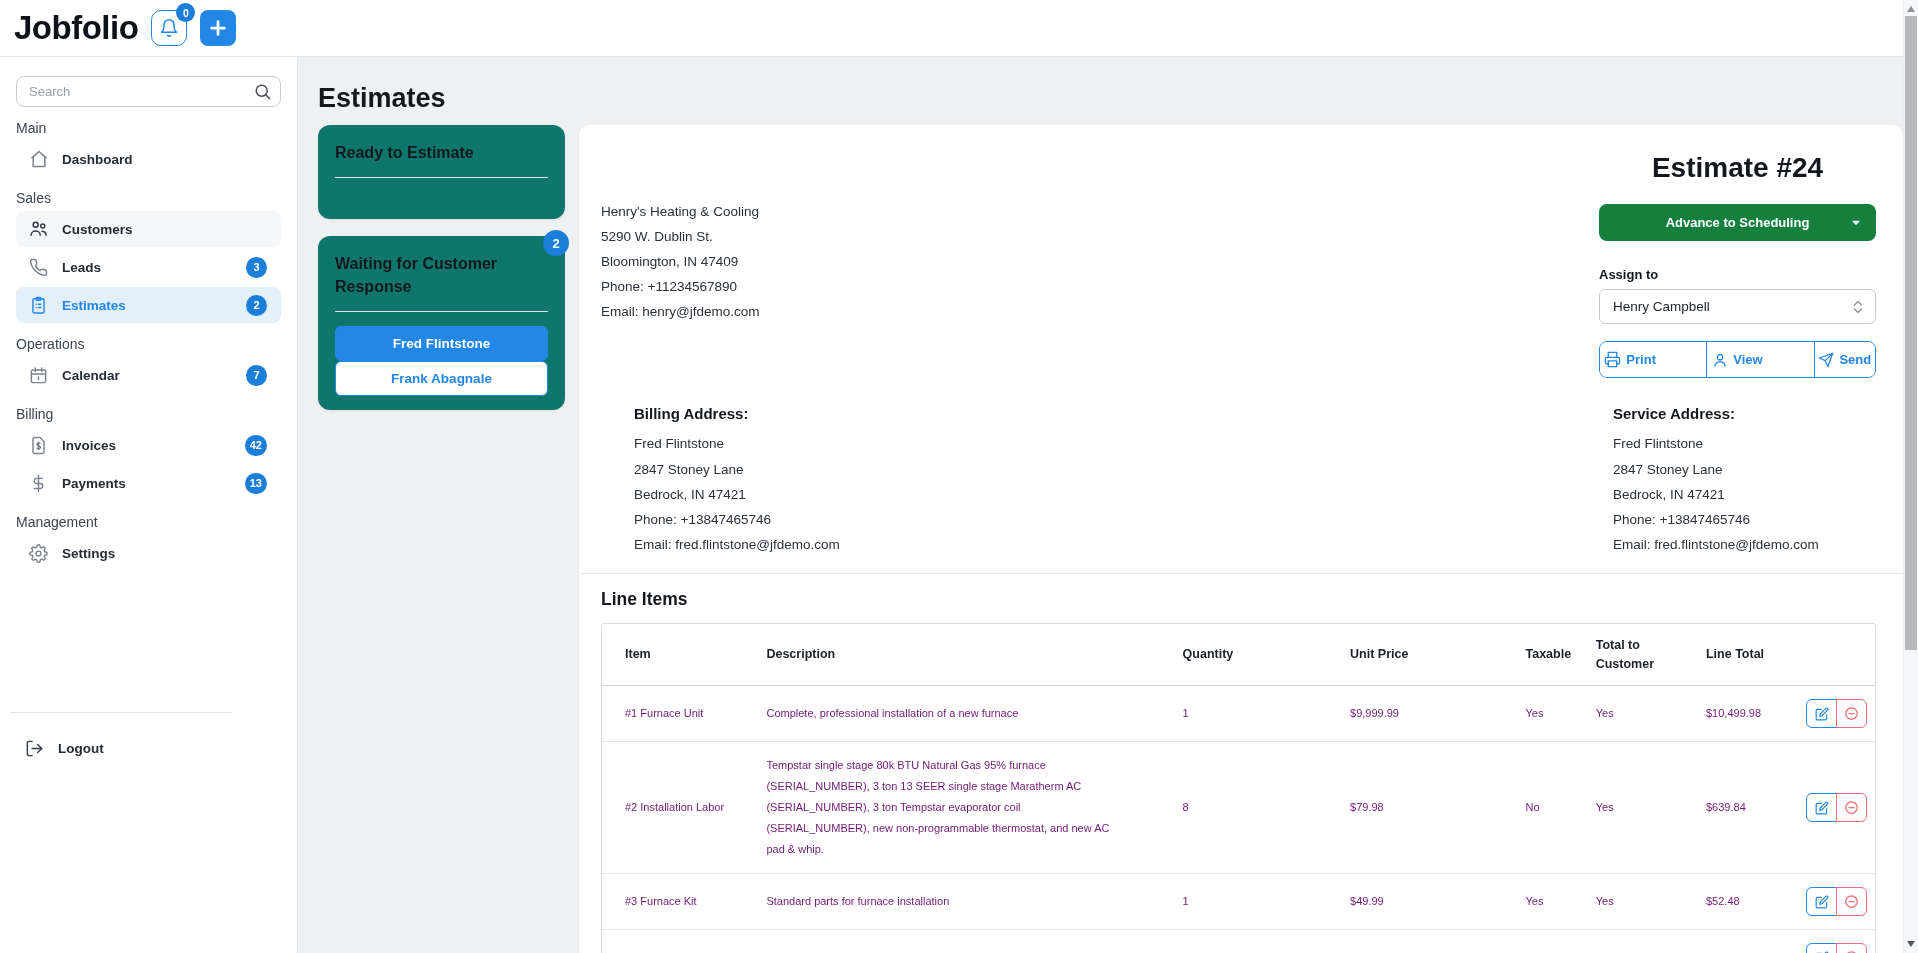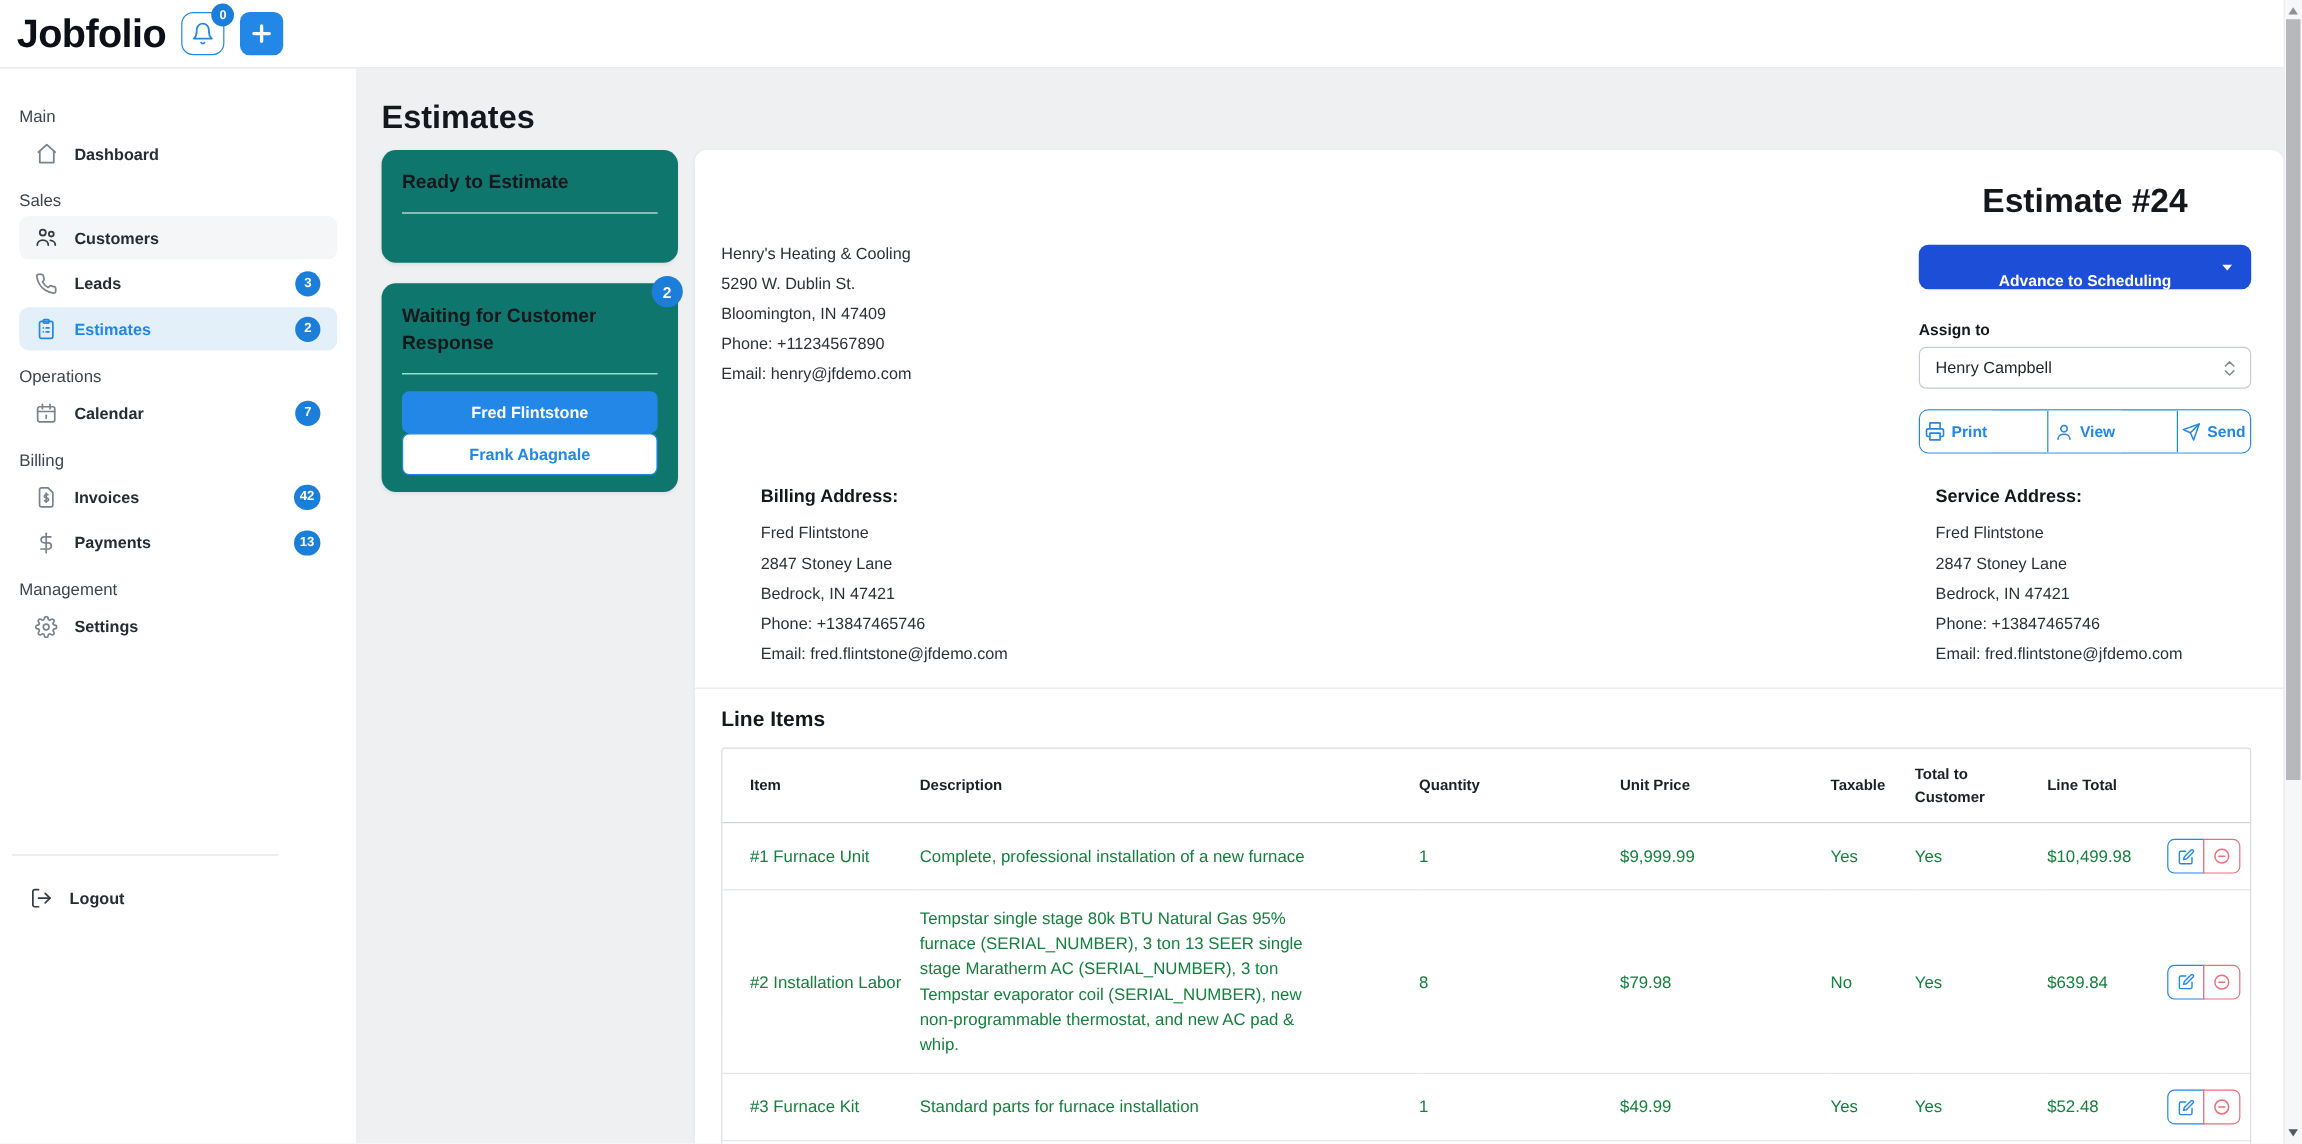--- a/index.html
+++ b/index.html
@@ -95,23 +95,23 @@
   
   .panel {
     flex:1; background:#fff; border-radius:10px; box-shadow:0 1px 3px rgba(20,30,40,.07);
     padding:24px 27px 20px 22px; min-height:980px;
   }
   .panel-header { display:flex; justify-content:space-between; min-height:242px; }
   .company-block { margin-top:50px; font-size:13.5px; line-height:25px; color:#2b3138; }
   .controls-col { width:277px; flex:none; }
   .estimate-title { font-size:28px; font-weight:700; text-align:center; color:#14181d; line-height:38px; margin-bottom:17px; }
   .advance-btn {
-    width:100%; height:37px; background:#1d4ed8; border:none; border-radius:8px;
+    width:100%; height:37px; background:#15803d; border:none; border-radius:8px;
     color:#fff; font-size:13px; font-weight:700; font-family:inherit; cursor:pointer;
-    display:flex; align-items:flex-end; justify-content:center; position:relative;
+    display:flex; align-items:center; justify-content:center; position:relative;
   }
   .advance-btn .chev { position:absolute; right:13px; top:12px; }
   .assign-label { margin-top:26px; margin-bottom:7px; font-size:13px; font-weight:700; color:#14181d; }
   .assign-select {
     height:35px; border:1px solid #c6ccd2; border-radius:6px; background:#fff;
     display:flex; align-items:center; justify-content:space-between; padding:0 11px 0 13px;
     font-size:13.5px; color:#22272e; cursor:pointer;
   }
   .assign-select .stepper { color:#8a9099; display:flex; }
   .action-group {
@@ -131,21 +131,21 @@
   .addr-block.right { width:263px; }
   .section-rule { border:none; border-top:1px solid #e6e8eb; margin:15px -27px 0 -22px; }
   
   .li-heading { font-size:17.5px; font-weight:700; color:#14181d; margin:15px 0 13px 0; }
   .table-wrap { border:1px solid #d9dde1; border-radius:3px; }
   table { width:100%; border-collapse:collapse; }
   thead tr { border-bottom:1px solid #d0d4d8; }
   tbody tr { border-bottom:1px solid #e3e6ea; }
   tbody tr:last-child { border-bottom:none; }
   th { text-align:left; font-size:12.5px; font-weight:700; color:#1c2127; padding:12px 8px 12px 0; line-height:1.5; }
-  td { font-size:14px; color:#15803d; padding:13px 8px 13px 0; vertical-align:middle; line-height:21px; }
+  td { font-size:11px; color:#701a75; padding:13px 8px 13px 0; vertical-align:middle; line-height:21px; }
   th.first, td.first { padding-left:23px; }
   td.desc div { max-width:345px; }
   .row-actions { display:flex; }
   .icon-btn {
     width:31px; height:29px; background:#fff; display:flex; align-items:center; justify-content:center;
     cursor:pointer;
   }
   .icon-btn.edit { border:1.5px solid #2287e6; color:#2287e6; border-radius:6px 0 0 6px; }
   .icon-btn.del { border:1.5px solid #ee6e79; color:#ee6e79; border-radius:0 6px 6px 0; margin-left:-1.5px; }
   
@@ -173,20 +173,29 @@
     <span style="display:flex">
       <svg width="22" height="22" viewBox="0 0 24 24" fill="none" stroke="currentColor" stroke-width="3" stroke-linecap="round">
           <line x1="12" y1="5" x2="12" y2="19"></line>
           <line x1="5" y1="12" x2="19" y2="12"></line>
         </svg>
     </span>
   </button>
 </div>
 
 <div class="sidebar">
+  <div class="search-wrap">
+    <input type="text" placeholder="Search" style="">
+    <span class="search-icon">
+      <svg width="19" height="19" viewBox="0 0 24 24" fill="none" stroke="currentColor" stroke-width="1.8" stroke-linecap="round">
+          <circle cx="11" cy="11" r="7"></circle>
+          <line x1="16.5" y1="16.5" x2="21" y2="21"></line>
+        </svg>
+    </span>
+  </div>
 
   <div class="nav">
     <div class="nav-section">Main</div>
     <div class="nav-item">
       <span class="nav-icon">
         <svg width="20" height="20" viewBox="0 0 24 24" fill="none" stroke="currentColor" stroke-width="1.8" stroke-linejoin="round">
             <path d="M3 11l9-8 9 8"></path>
             <path d="M5 9.5V21h14V9.5"></path>
           </svg>
       </span>

